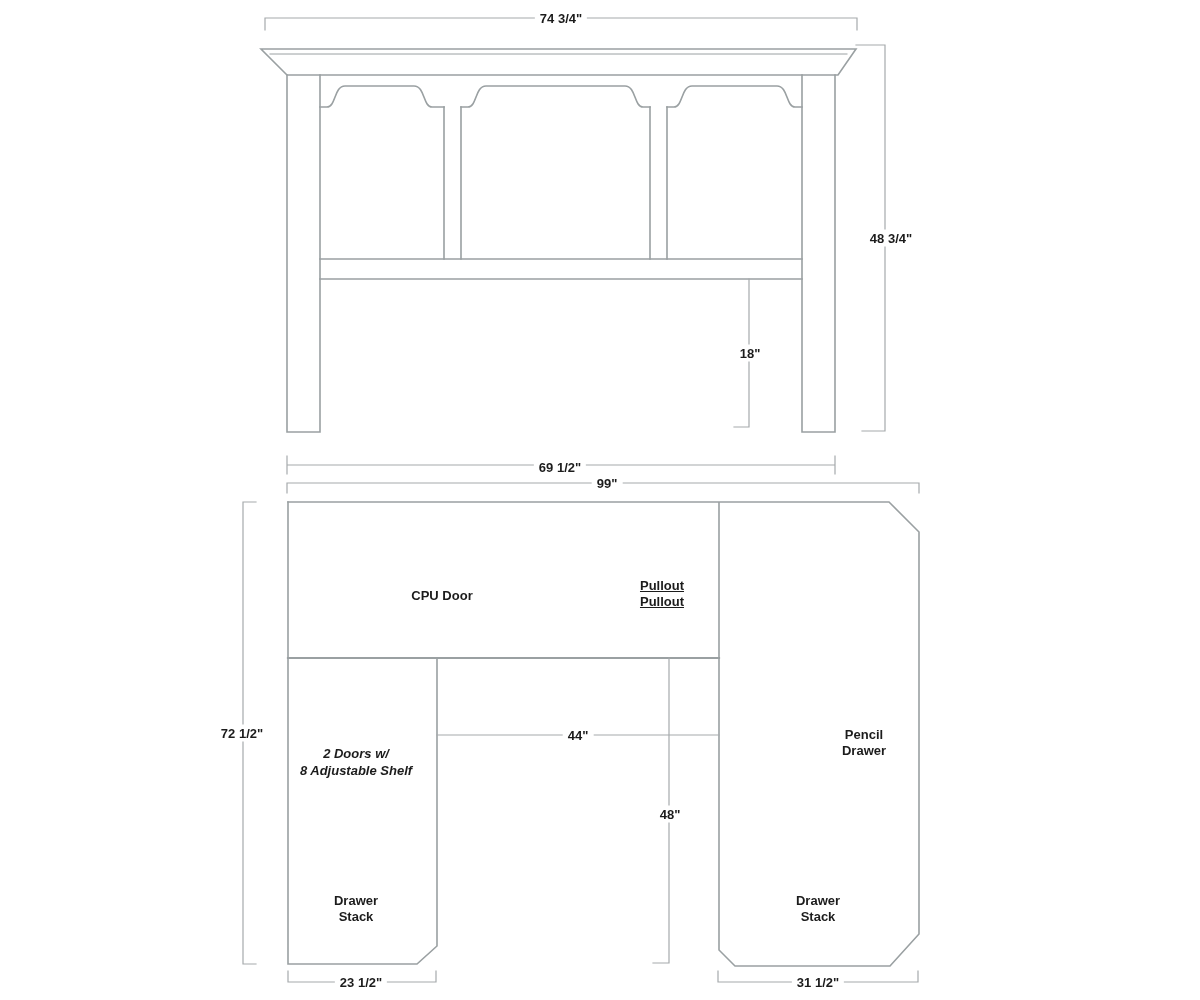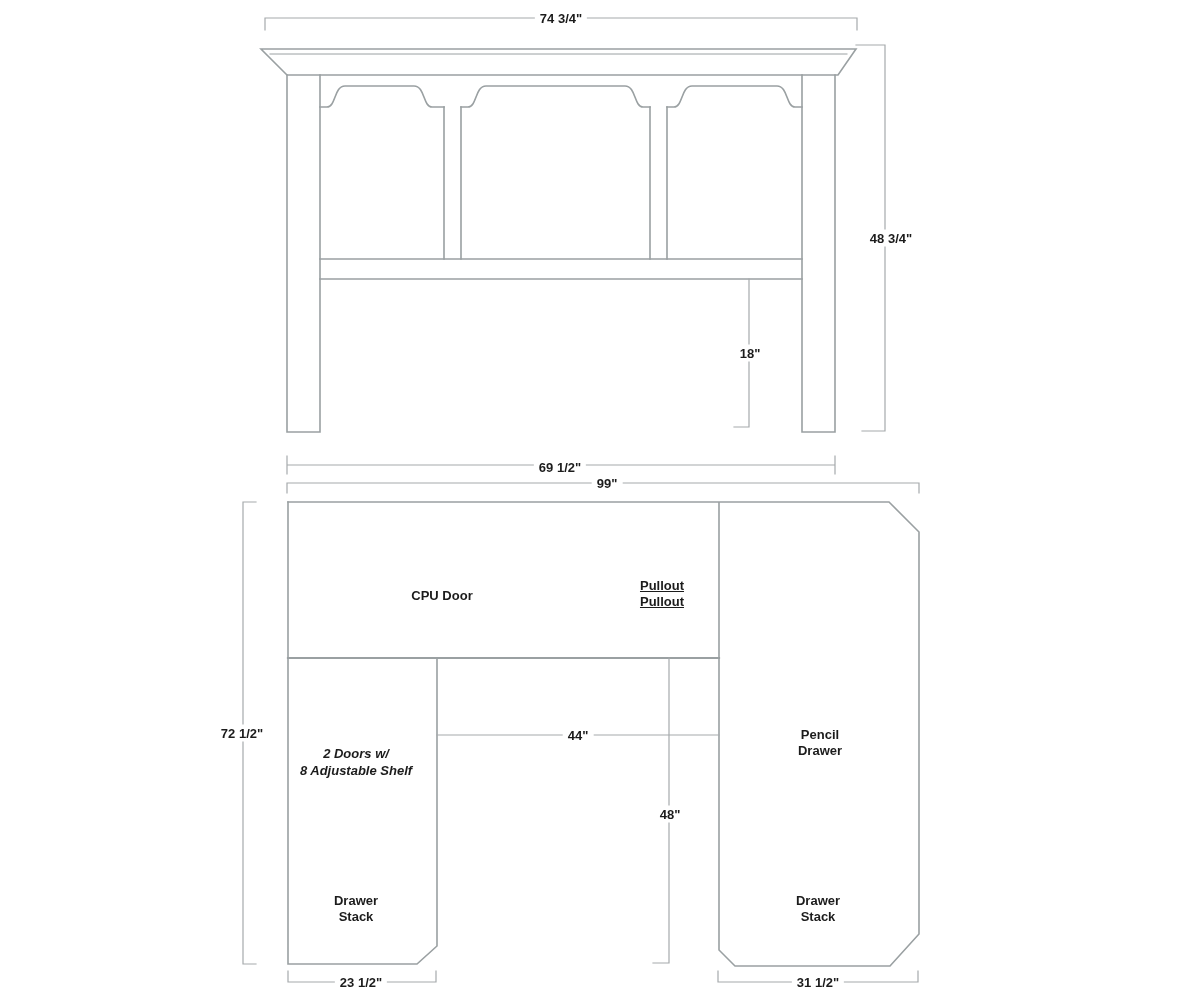--- a/index.html
+++ b/index.html
@@ -120,21 +120,21 @@
   <div class="lbl" style="left:356px;top:762px;font-style:italic;">
     <div>2 Doors w/</div>
     <div>8 Adjustable Shelf</div>
   </div>
 
   <div class="lbl two" style="left:356px;top:909px;">
     <div>Drawer</div>
     <div>Stack</div>
   </div>
 
-  <div class="lbl two" style="left:820px;top:743px;text-align:center;">
+  <div class="lbl two" style="left:864px;top:743px;text-align:center;">
     <div>Pencil</div>
     <div>Drawer</div>
   </div>
 
   <div class="lbl two" style="left:818px;top:909px;">
     <div>Drawer</div>
     <div>Stack</div>
   </div>
 
 </div>

